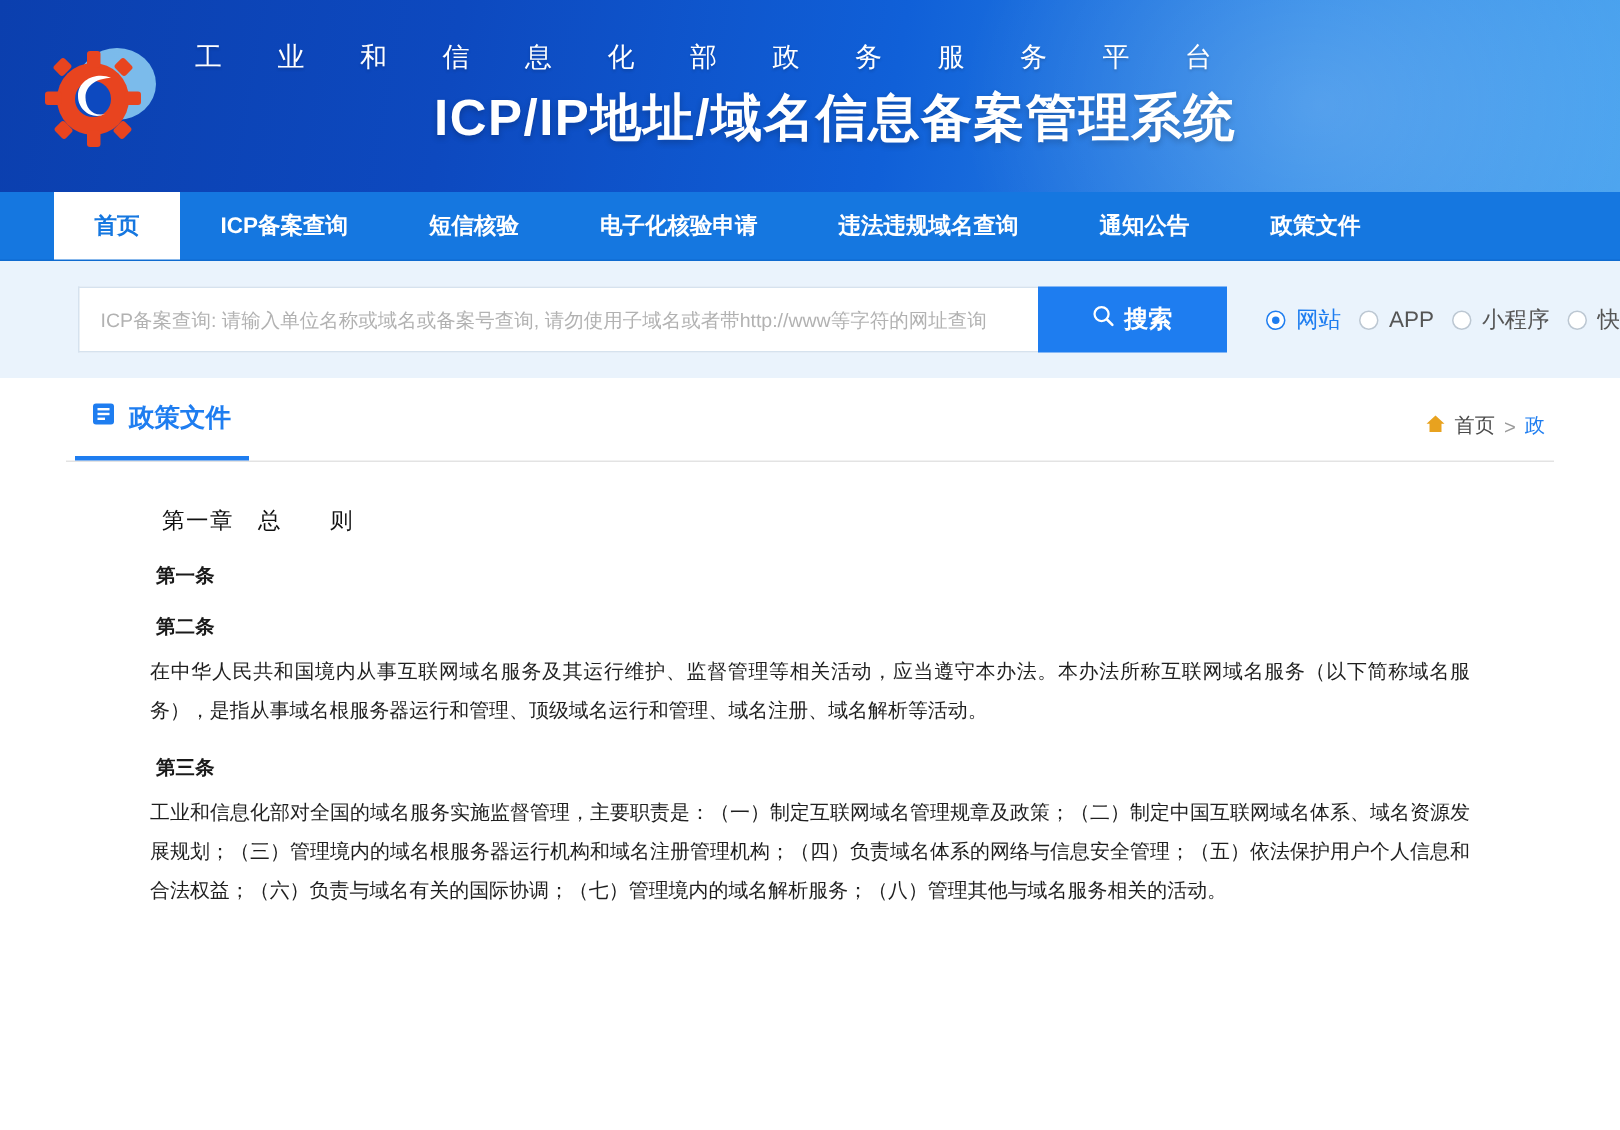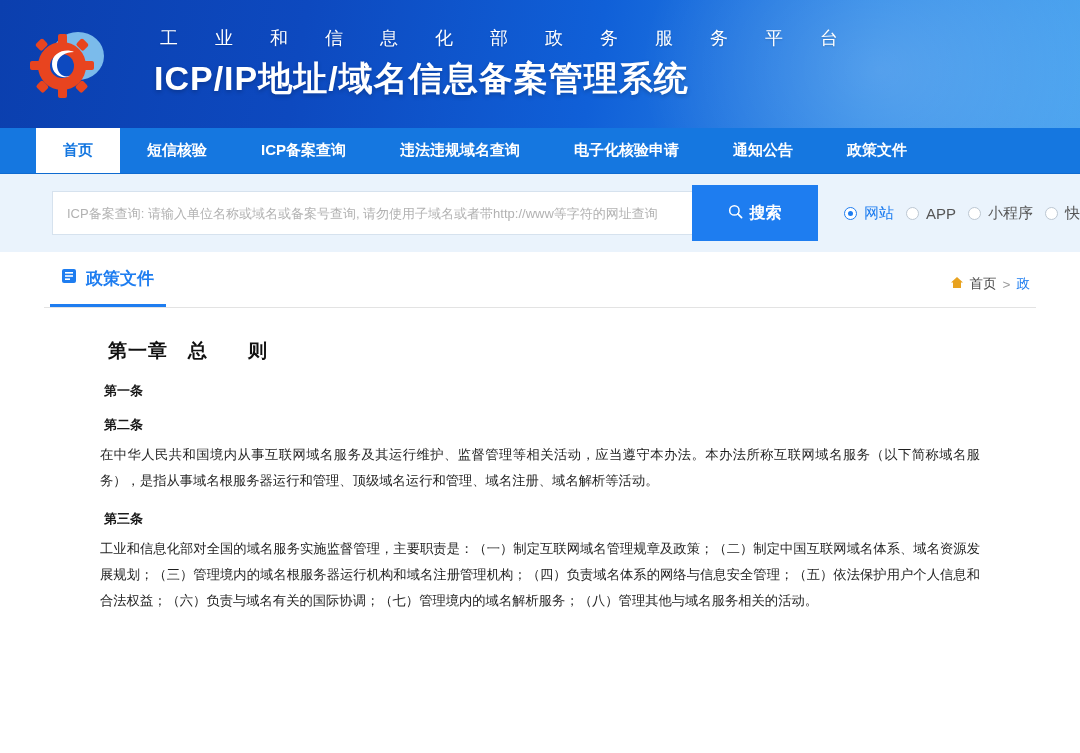--- a/index.html
+++ b/index.html
@@ -26,21 +26,20 @@
     background: radial-gradient(ellipse at center, rgba(255,255,255,0.18) 0%, rgba(255,255,255,0.0) 65%);
     border-radius: 50%;
   }
   .banner-inner {
     position: relative;
     display: flex;
     align-items: center;
     height: 100%;
     padding-left: 26px;
     z-index: 2;
-    gap: 30px;
   }
   .logo {
     width: 84px; height: 84px;
     position: relative;
     flex: 0 0 auto;
     margin-right: 14px;
   }
   .logo svg { display: block; }
   .titles { display: flex; flex-direction: column; justify-content: center; }
   .title-sub {
@@ -53,20 +52,21 @@
     white-space: nowrap;
     text-shadow: 0 1px 2px rgba(0,0,0,0.18);
   }
   .title-main {
     color: #ffffff;
     font-size: 34px;
     font-weight: 700;
     letter-spacing: 1px;
     white-space: nowrap;
     text-shadow: 0 2px 4px rgba(0,0,0,0.22);
+    text-align: right;
   }
 
   
   .nav {
     height: 46px;
     background: #1577e0;
     display: flex;
     align-items: stretch;
     padding-left: 36px;
     border-bottom: 1px solid #0f6bd0;
@@ -101,21 +101,21 @@
     border-right: none;
     background: #ffffff;
     padding: 0 14px;
     font-size: 13px;
     color: #0f172a;
     outline: none;
     font-family: "Liberation Sans", sans-serif;
   }
   .search-input::placeholder { color: #b2b2b2; }
   .search-btn {
-    width: 128px; height: 56px;
+    width: 128px; height: 44px;
     background: #1e7df0;
     color: #fff;
     border: none;
     font-size: 16px;
     font-weight: 700;
     cursor: pointer;
     display: flex;
     align-items: center;
     justify-content: center;
     gap: 6px;
@@ -200,22 +200,22 @@
   }
   .doc-title {
     text-align: center;
     font-size: 14.5px;
     font-weight: 700;
     color: #1a1a1a;
     padding: 22px 0 14px;
     border-bottom: 1px solid #e7e7e7;
   }
   .chapter {
-    font-size: 19px;
-    font-weight: 700;
+    font-size: 15px;
+    font-weight: 400;
     color: #111;
     margin: 30px 0 18px 8px;
     letter-spacing: 1px;
   }
   .art-title {
     font-size: 13px;
     font-weight: 700;
     color: #1a1a1a;
     margin: 16px 0 8px 4px;
   }
@@ -254,24 +254,24 @@
     </div>
     <div class="titles">
       <div class="title-sub">工 业 和 信 息 化 部 政 务 服 务 平 台</div>
       <div class="title-main">ICP/IP地址/域名信息备案管理系统</div>
     </div>
   </div>
 </div>
 
 <div class="nav">
   <div class="nav-item active">首页</div>
+  <div class="nav-item">ICP备案查询</div>
   <div class="nav-item">短信核验</div>
-  <div class="nav-item">ICP备案查询</div>
+  <div class="nav-item">电子化核验申请</div>
   <div class="nav-item">违法违规域名查询</div>
-  <div class="nav-item">电子化核验申请</div>
   <div class="nav-item">通知公告</div>
   <div class="nav-item">政策文件</div>
 </div>
 
 <div class="searchbar">
   <input class="search-input" type="text" placeholder="ICP备案查询: 请输入单位名称或域名或备案号查询, 请勿使用子域名或者带http://www等字符的网址查询" style="">
   <button class="search-btn">
     <span>
       <svg width="15" height="15" viewBox="0 0 16 16" fill="none">
         <circle cx="6.8" cy="6.8" r="5" stroke="#ffffff" stroke-width="1.6"></circle>

